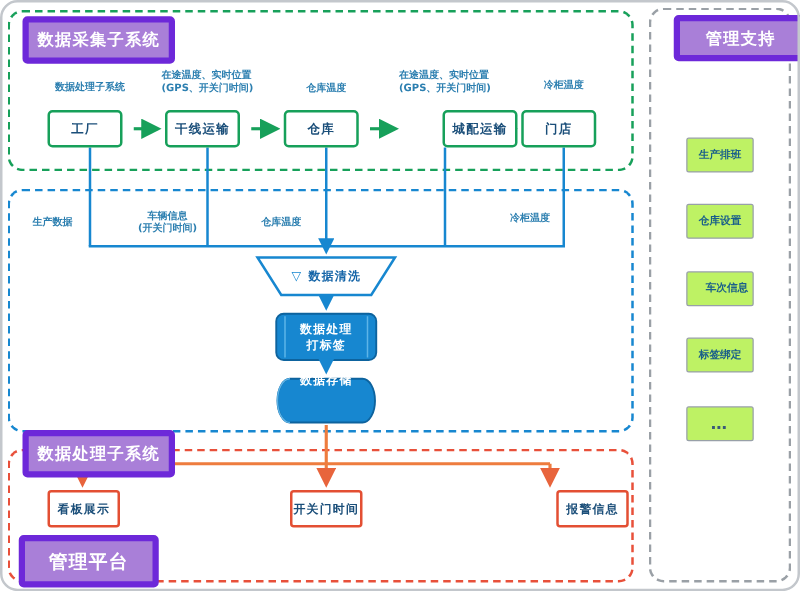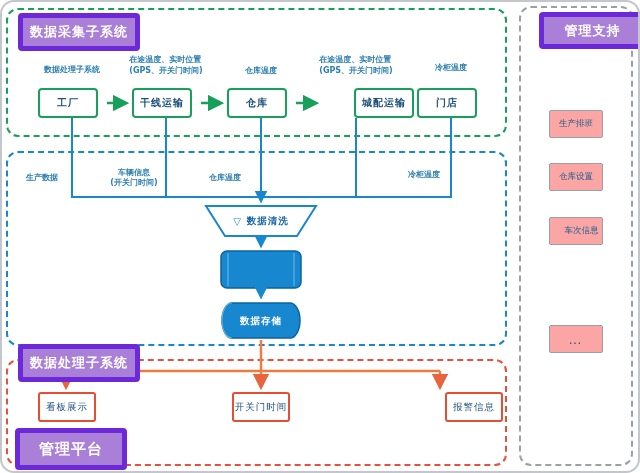--- a/index.html
+++ b/index.html
@@ -39,29 +39,29 @@
     color:#2c7fb0;font-weight:bold;white-space:nowrap;z-index:5;
   }
   .flowlbl span{display:block;}
   .shape-text{
     position:absolute;display:flex;align-items:center;justify-content:center;z-index:5;
     font-weight:bold;color:#fff;font-size:9.5px;letter-spacing:1px;text-align:center;
   }
   #clean-text{left:206px;top:206px;width:110px;height:30px;color:#1565a8;gap:5px;}
   #clean-text .funnel-glyph{font-size:10px;color:#1787d0;font-weight:normal;}
   #process-text{left:221px;top:251px;width:80px;height:37px;flex-direction:column;line-height:13px;}
-  #store-text{left:222px;top:304px;width:78px;height:35px;}
+  #store-text{left:222px;top:287px;width:78px;height:35px;}
   .outbox{
     position:absolute;width:58px;height:30px;background:#fff;border:2px solid #e34f33;border-radius:3px;
-    display:flex;align-items:center;justify-content:center;font-size:9.5px;font-weight:normal;
+    display:flex;align-items:center;justify-content:center;font-size:9.5px;font-weight:bold;
     color:#1a4e79;z-index:5;box-sizing:border-box;letter-spacing:1px;
   }
   .supitem{
-    position:absolute;left:549px;width:54px;height:28px;background:#fca5a5;border:1.5px solid #98a0a8;border-radius:2px;
-    display:flex;align-items:center;justify-content:center;font-size:8.5px;font-weight:normal;
+    position:absolute;left:549px;width:54px;height:28px;background:#bef264;border:1.5px solid #98a0a8;border-radius:2px;
+    display:flex;align-items:center;justify-content:center;font-size:8.5px;font-weight:bold;
     color:#1a5f8a;z-index:5;box-sizing:border-box;
   }
   .supitem.dots{font-size:13px;letter-spacing:2px;color:#3a5a78;}
 </style>
 </head>
 <body>
 
 <div id="canvas">
 
   <div class="sec green"></div>
@@ -163,27 +163,32 @@
     <span>仓库温度</span>
   </div>
   <div class="flowlbl" style="left:424px;top:170px;">
     <span>冷柜温度</span>
   </div>
 
   <div class="shape-text" id="clean-text">
     <span class="funnel-glyph">▽</span>
     <span>数据清洗</span>
   </div>
+  <div class="shape-text" id="process-text">
+    <span>数据处理</span>
+    <span>打标签</span>
+  </div>
   <div class="shape-text" id="store-text">
     <span>数据存储</span>
   </div>
 
   <div class="outbox" style="left:38px;top:392px;">看板展示</div>
   <div class="outbox" style="left:232px;top:392px;">开关门时间</div>
   <div class="outbox" style="left:411px;top:392px;margin-left:34px;">报警信息</div>
 
   <div class="supitem" style="top:110px;">生产排班</div>
   <div class="supitem" style="top:163px;">仓库设置</div>
   <div class="supitem" style="top:217px;padding-left:11px;">车次信息</div>
+  <div class="supitem" style="top:270px;">标签绑定</div>
   <div class="supitem dots" style="top:325px;">…</div>
 
   <div id="frame"></div>
 </div>
 
 </body></html>

